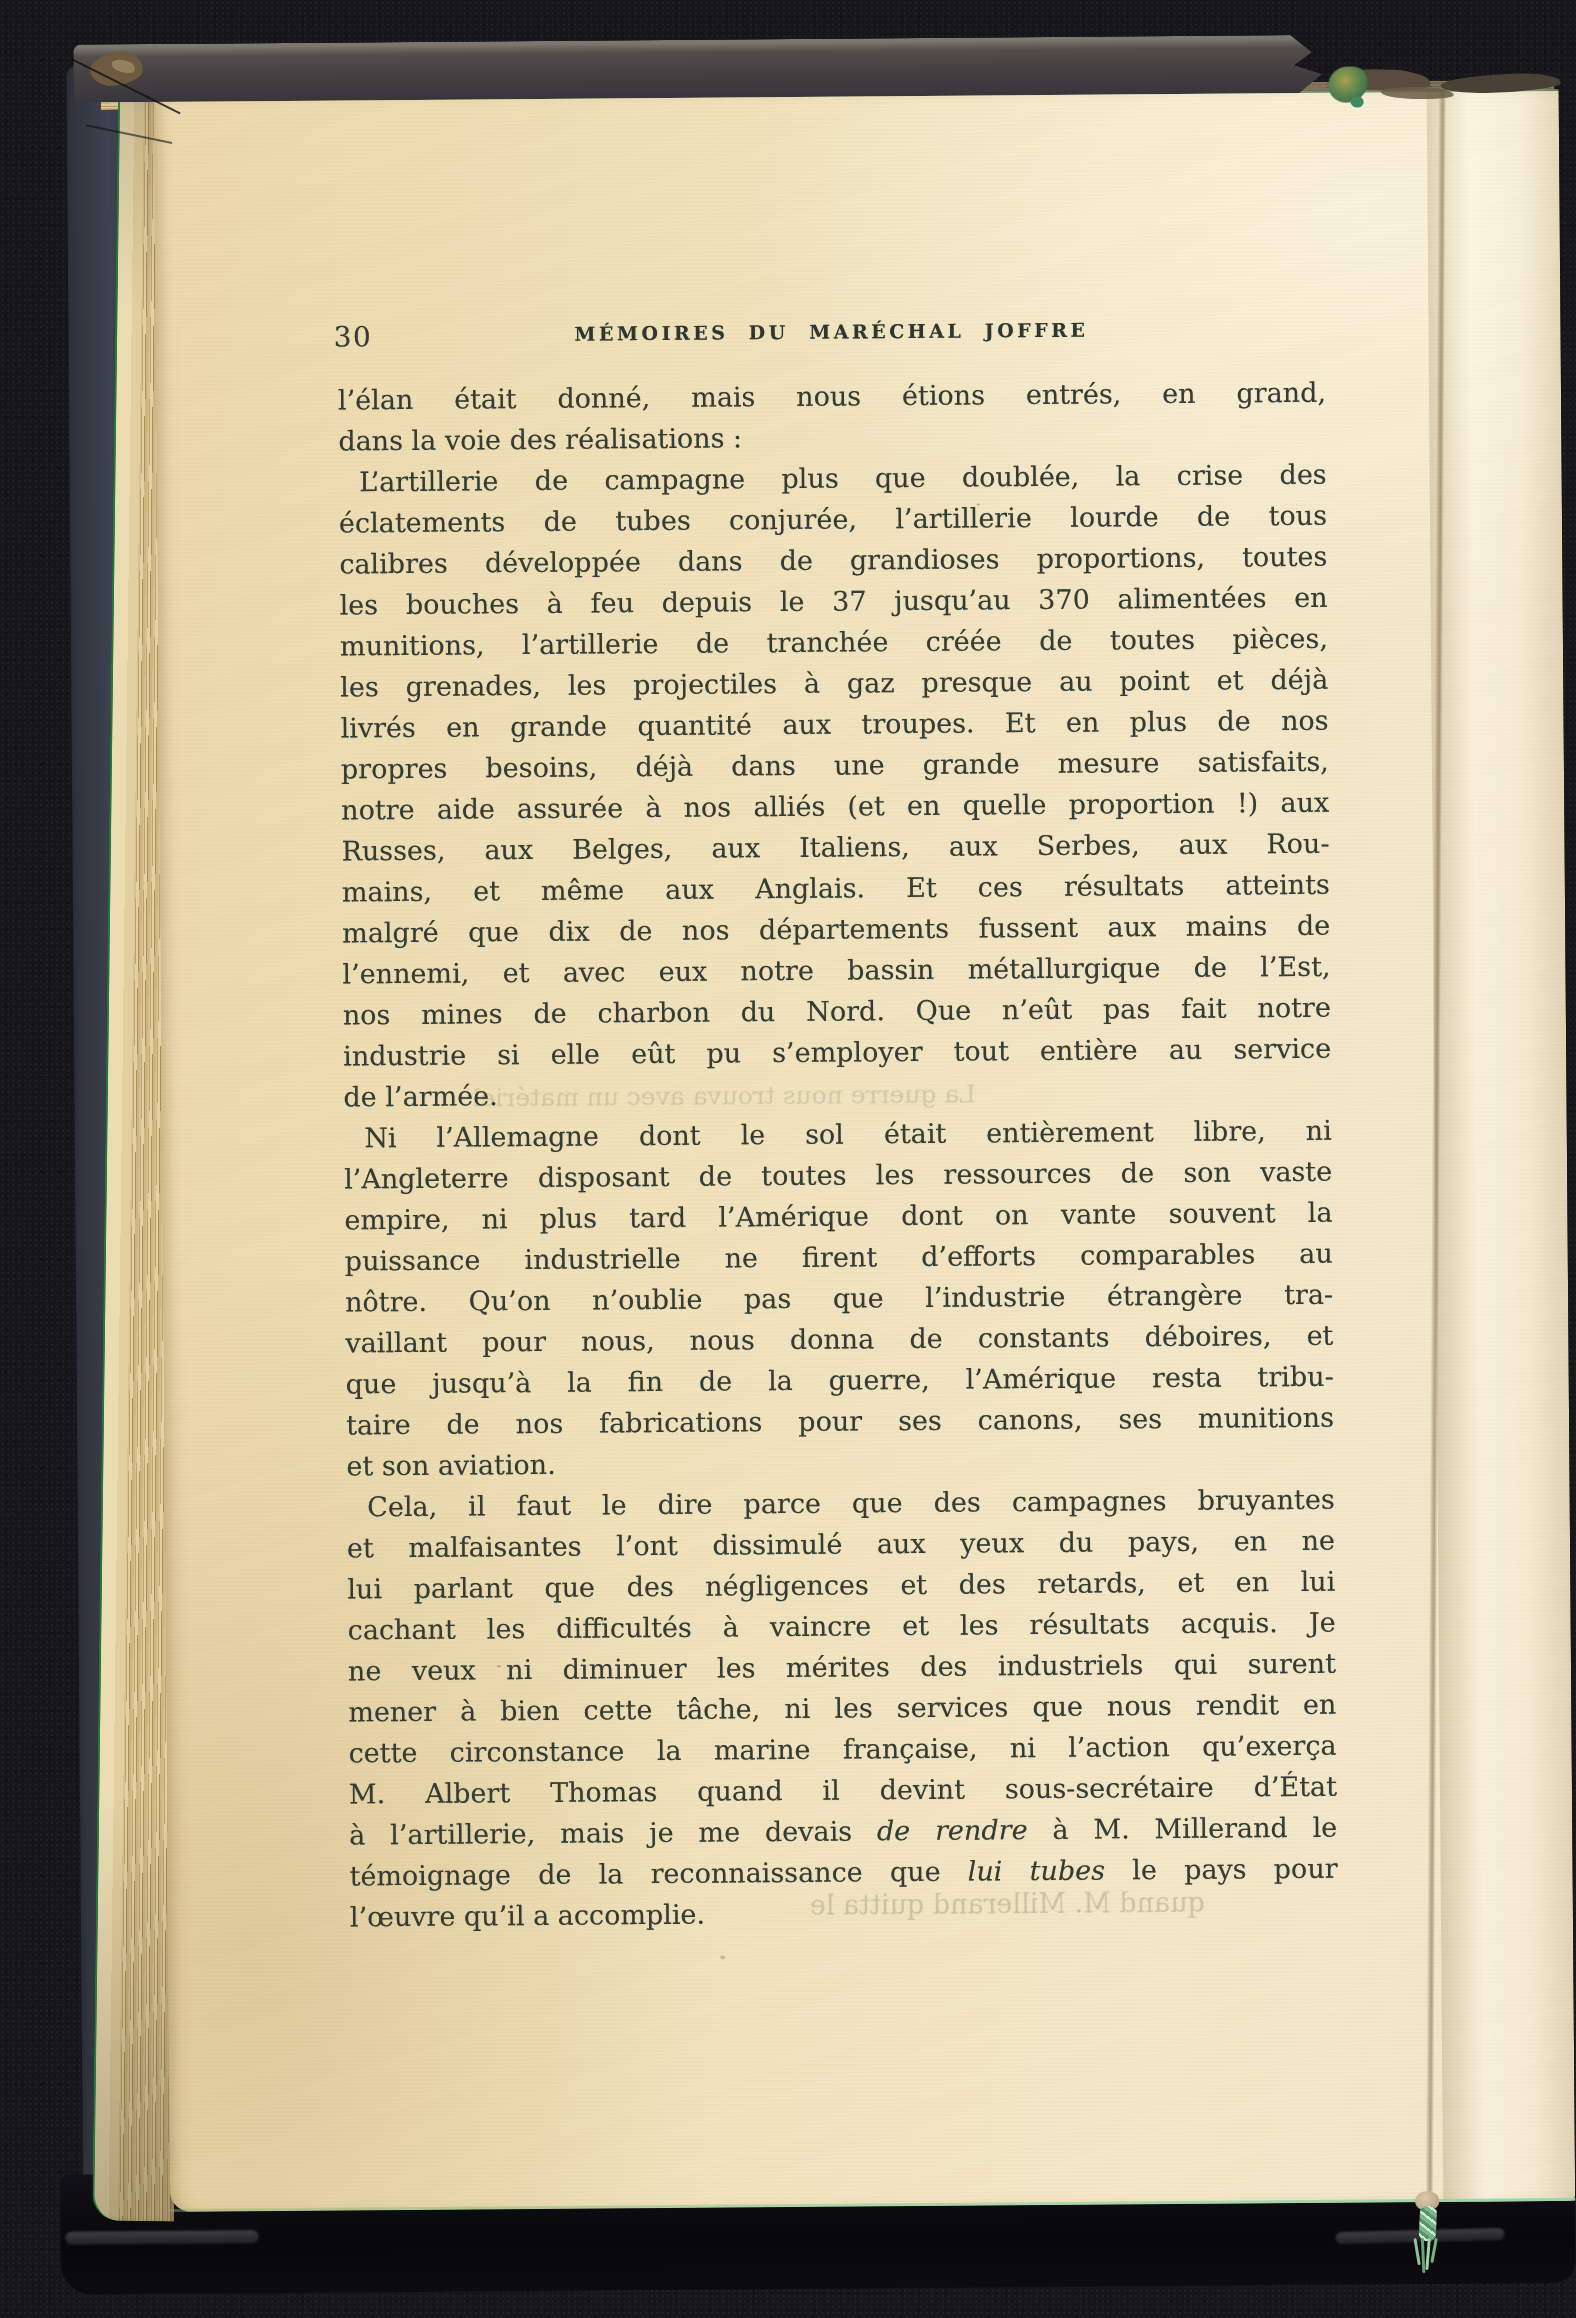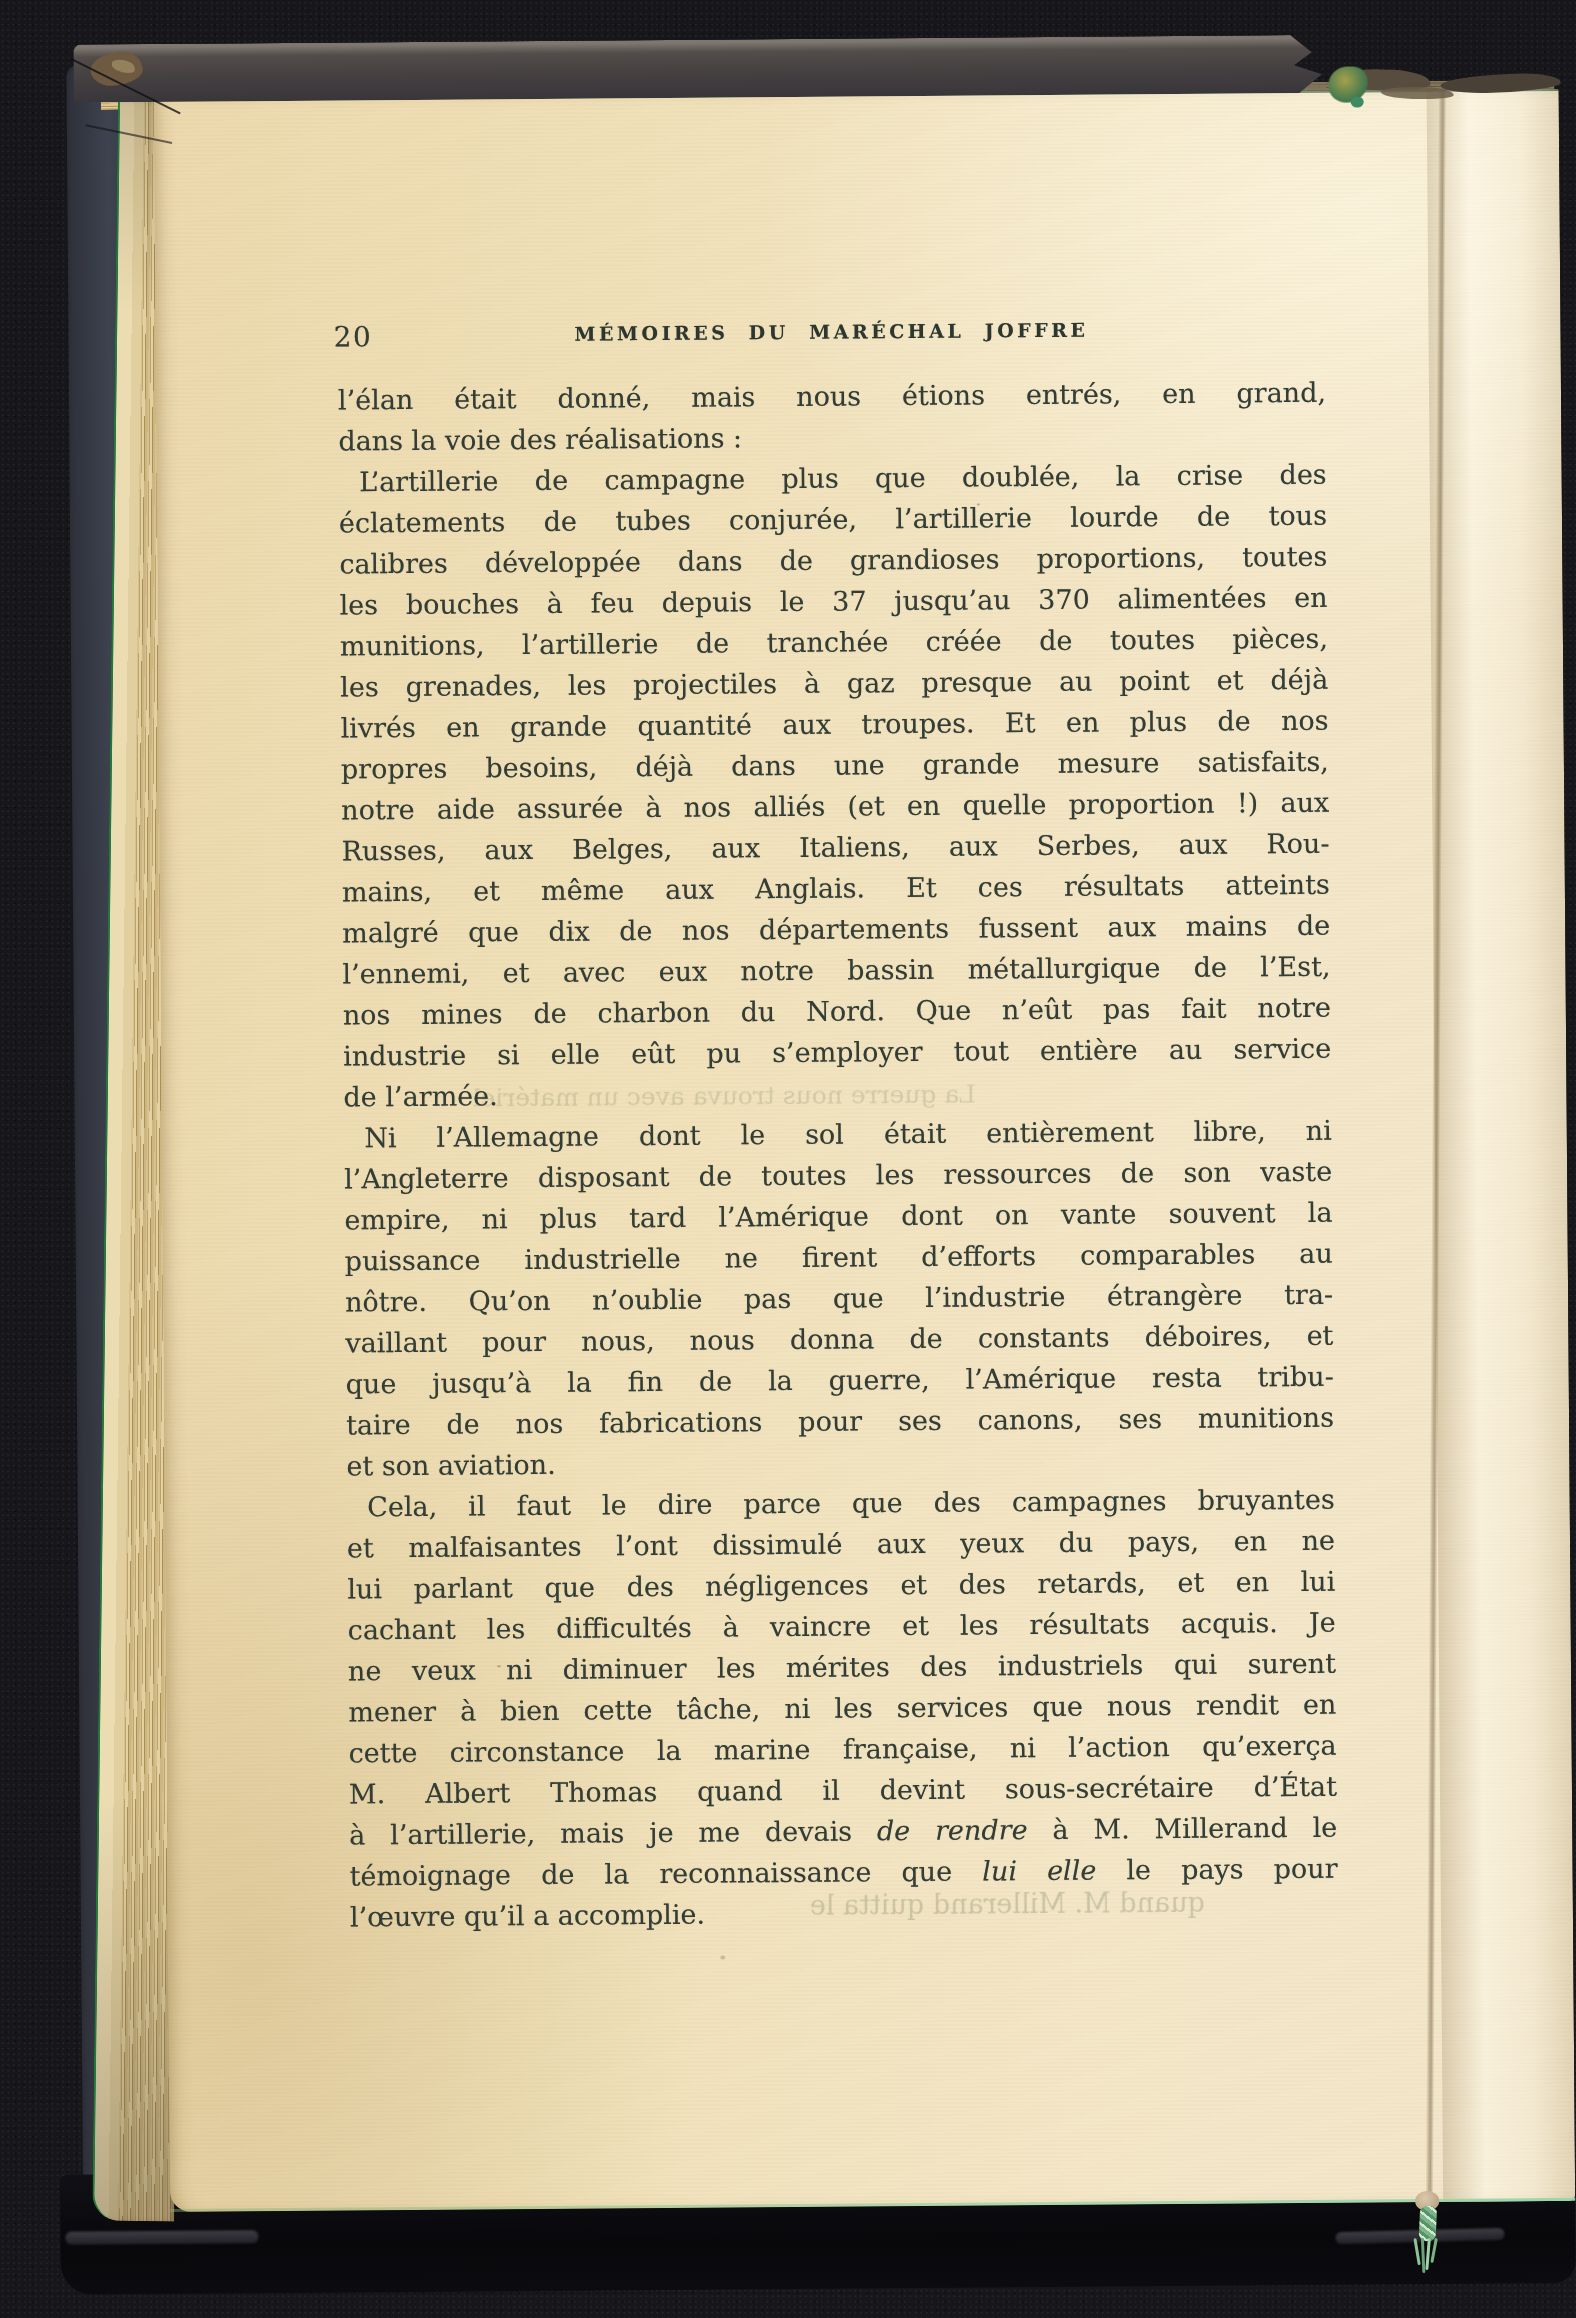--- a/index.html
+++ b/index.html
@@ -139,21 +139,21 @@
   <div class="tear t-ne2"></div>
   <div class="tear t-ne3"></div>
   <div class="green-spot"></div>
   <div class="teal-fleck"></div>
 
   <div class="ghost g1">La guerre nous trouva avec un matériel</div>
   <div class="ghost g2">quand M. Millerand quitta le</div>
 
   <div class="text-layer">
     <div class="hdr">
-      <span class="pagenum">20</span>
+      <span class="pagenum">30</span>
       <span class="title">MÉMOIRES DU MARÉCHAL JOFFRE</span>
     </div>
     <div class="bodytext">
       <div class="ln">l’élan était donné, mais nous étions entrés, en grand,</div>
       <div class="ln pend">dans la voie des réalisations :</div>
       <div class="ln ind">L’artillerie de campagne plus que doublée, la crise des</div>
       <div class="ln">éclatements de tubes conjurée, l’artillerie lourde de tous</div>
       <div class="ln">calibres développée dans de grandioses proportions, toutes</div>
       <div class="ln">les bouches à feu depuis le 37 jusqu’au 370 alimentées en</div>
       <div class="ln">munitions, l’artillerie de tranchée créée de toutes pièces,</div>
@@ -179,21 +179,21 @@
       <div class="ln pend">et son aviation.</div>
       <div class="ln ind">Cela, il faut le dire parce que des campagnes bruyantes</div>
       <div class="ln">et malfaisantes l’ont dissimulé aux yeux du pays, en ne</div>
       <div class="ln">lui parlant que des négligences et des retards, et en lui</div>
       <div class="ln">cachant les difficultés à vaincre et les résultats acquis. Je</div>
       <div class="ln">ne veux ni diminuer les mérites des industriels qui surent</div>
       <div class="ln">mener à bien cette tâche, ni les services que nous rendit en</div>
       <div class="ln">cette circonstance la marine française, ni l’action qu’exerça</div>
       <div class="ln">M. Albert Thomas quand il devint sous-secrétaire d’État</div>
       <div class="ln"><span>à l’artillerie, mais je me devais </span><i>de rendre</i><span> à M. Millerand le</span></div>
-      <div class="ln"><span>témoignage de la reconnaissance que </span><i>lui elle</i><span> le pays pour</span></div>
+      <div class="ln"><span>témoignage de la reconnaissance que </span><i>lui tubes</i><span> le pays pour</span></div>
       <div class="ln pend">l’œuvre qu’il a accomplie.</div>
     </div>
   </div>
 
   <div class="tassel">
     <div class="knot"></div>
     <div class="cord"></div>
     <div class="fr f1"></div>
     <div class="fr f2"></div>
     <div class="fr f3"></div>

